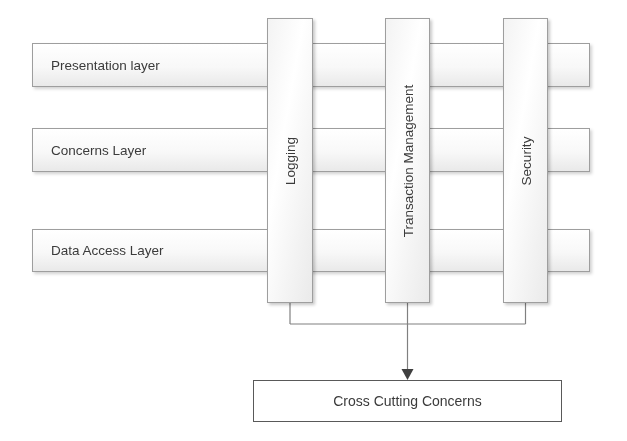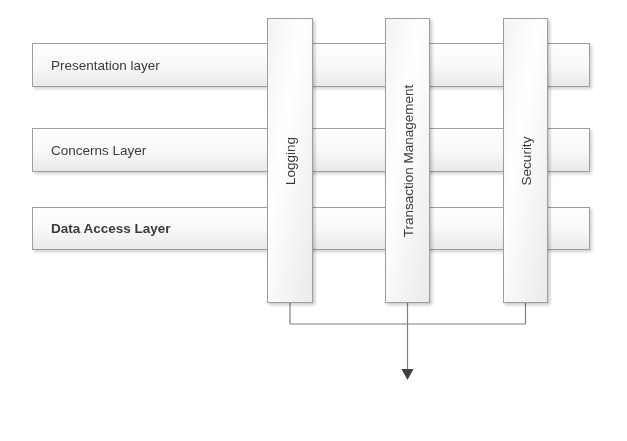--- a/index.html
+++ b/index.html
@@ -31,21 +31,21 @@
     z-index: 1;
   }
   .hbar .hbar-label {
     padding-left: 18px;
     font-size: 13.5px;
     color: #3b3b3b;
     white-space: nowrap;
   }
   #hbar-presentation { top: 43px; }
   #hbar-business     { top: 128px; }
-  #hbar-dataaccess   { top: 207px; height: 43px; font-weight: bold; }
+  #hbar-dataaccess   { top: 229px; height: 43px; }
 
   
   .vbar {
     position: absolute;
     top: 18px;
     height: 285px;
     background: linear-gradient(100deg, #f3f3f3 0%, #ffffff 38%, #eaeaea 100%);
     border: 1px solid #9e9e9e;
     box-shadow: 2px 2px 3px rgba(0,0,0,0.22);
     box-sizing: border-box;
@@ -139,14 +139,17 @@
   </div>
 
   <div class="vbar" id="vbar-transaction">
     <span class="vbar-label">Transaction Management</span>
   </div>
 
   <div class="vbar" id="vbar-security">
     <span class="vbar-label">Security</span>
   </div>
 
+  <div id="cross-cutting-box">
+    <span class="box-label">Cross Cutting Concerns</span>
+  </div>
 
 </div>
 
 </body></html>

